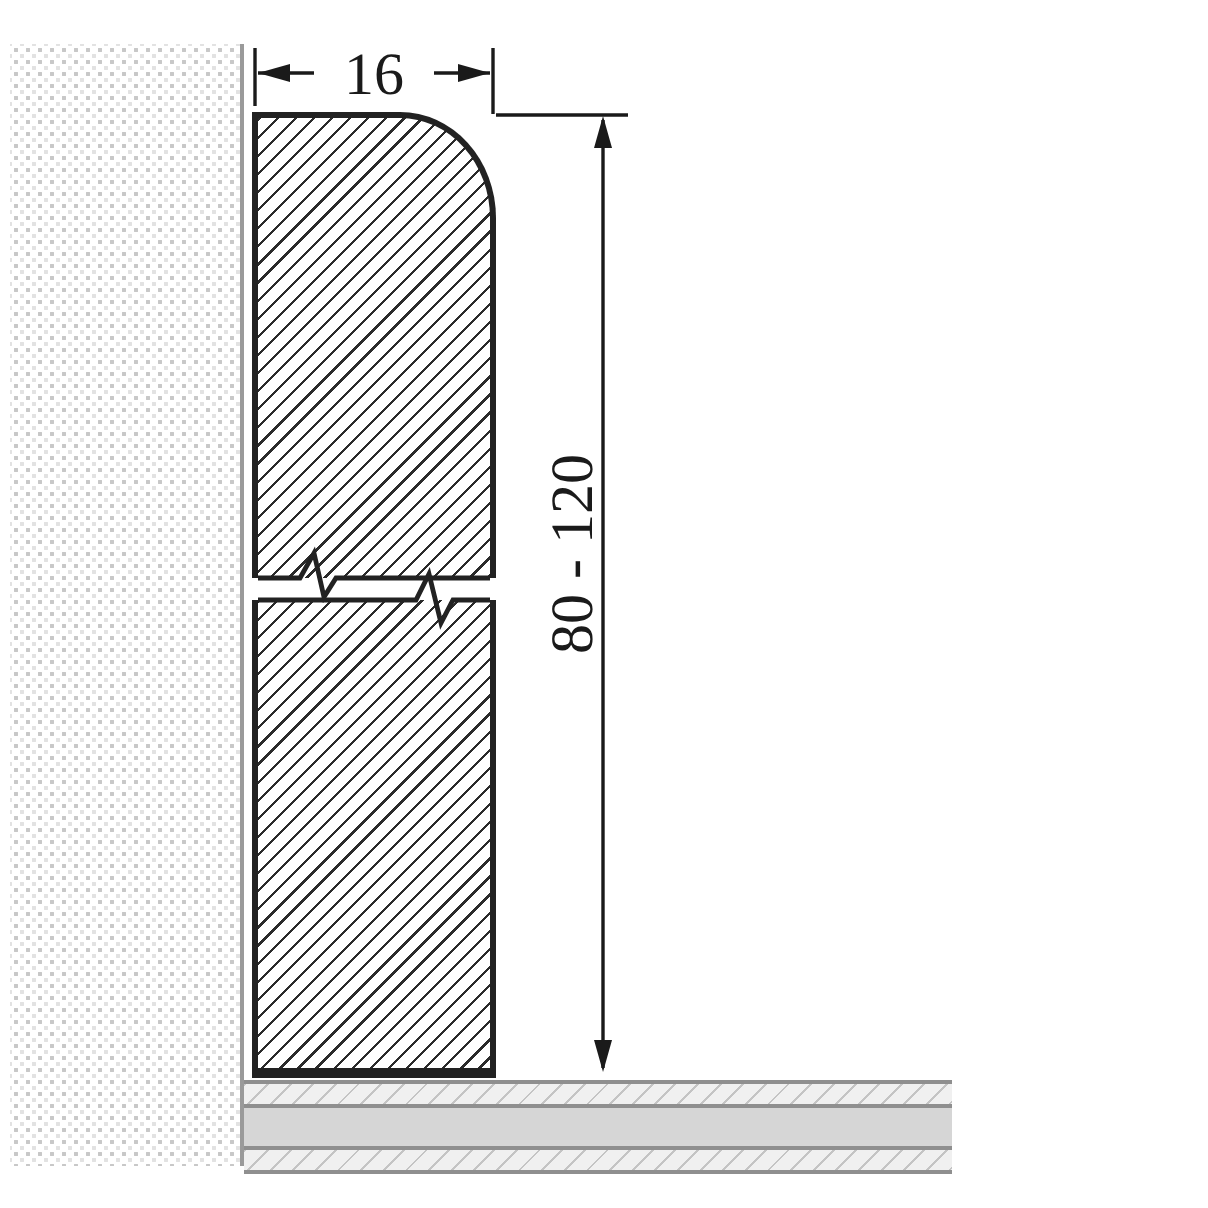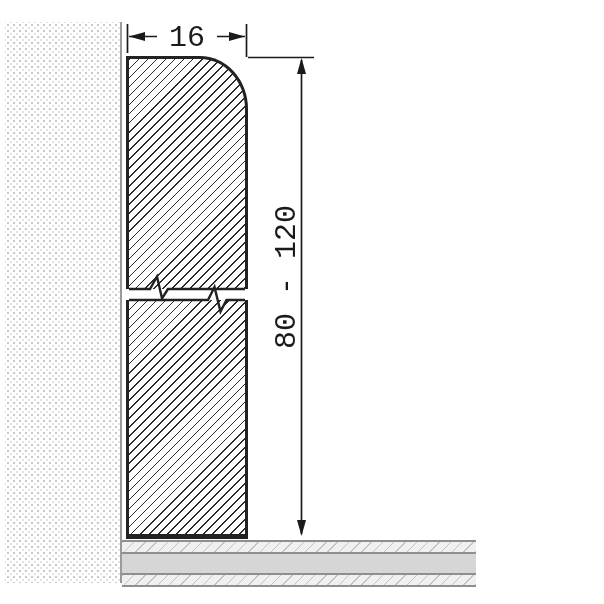--- a/index.html
+++ b/index.html
@@ -5,21 +5,21 @@
   html, body {
     margin: 0;
     padding: 0;
     background: #ffffff;
   }
   .canvas {
     position: relative;
     width: 476px;
     height: 604px;
     background: var(--background, #fff);
-    font-family: Liberation Mono, monospace;
+    font-family: Liberation Serif, serif;
     overflow: hidden;
   }
 
   
   .wall {
     position: absolute;
     left: 5px;
     top: 22px;
     width: 115px;
     height: 561px;

